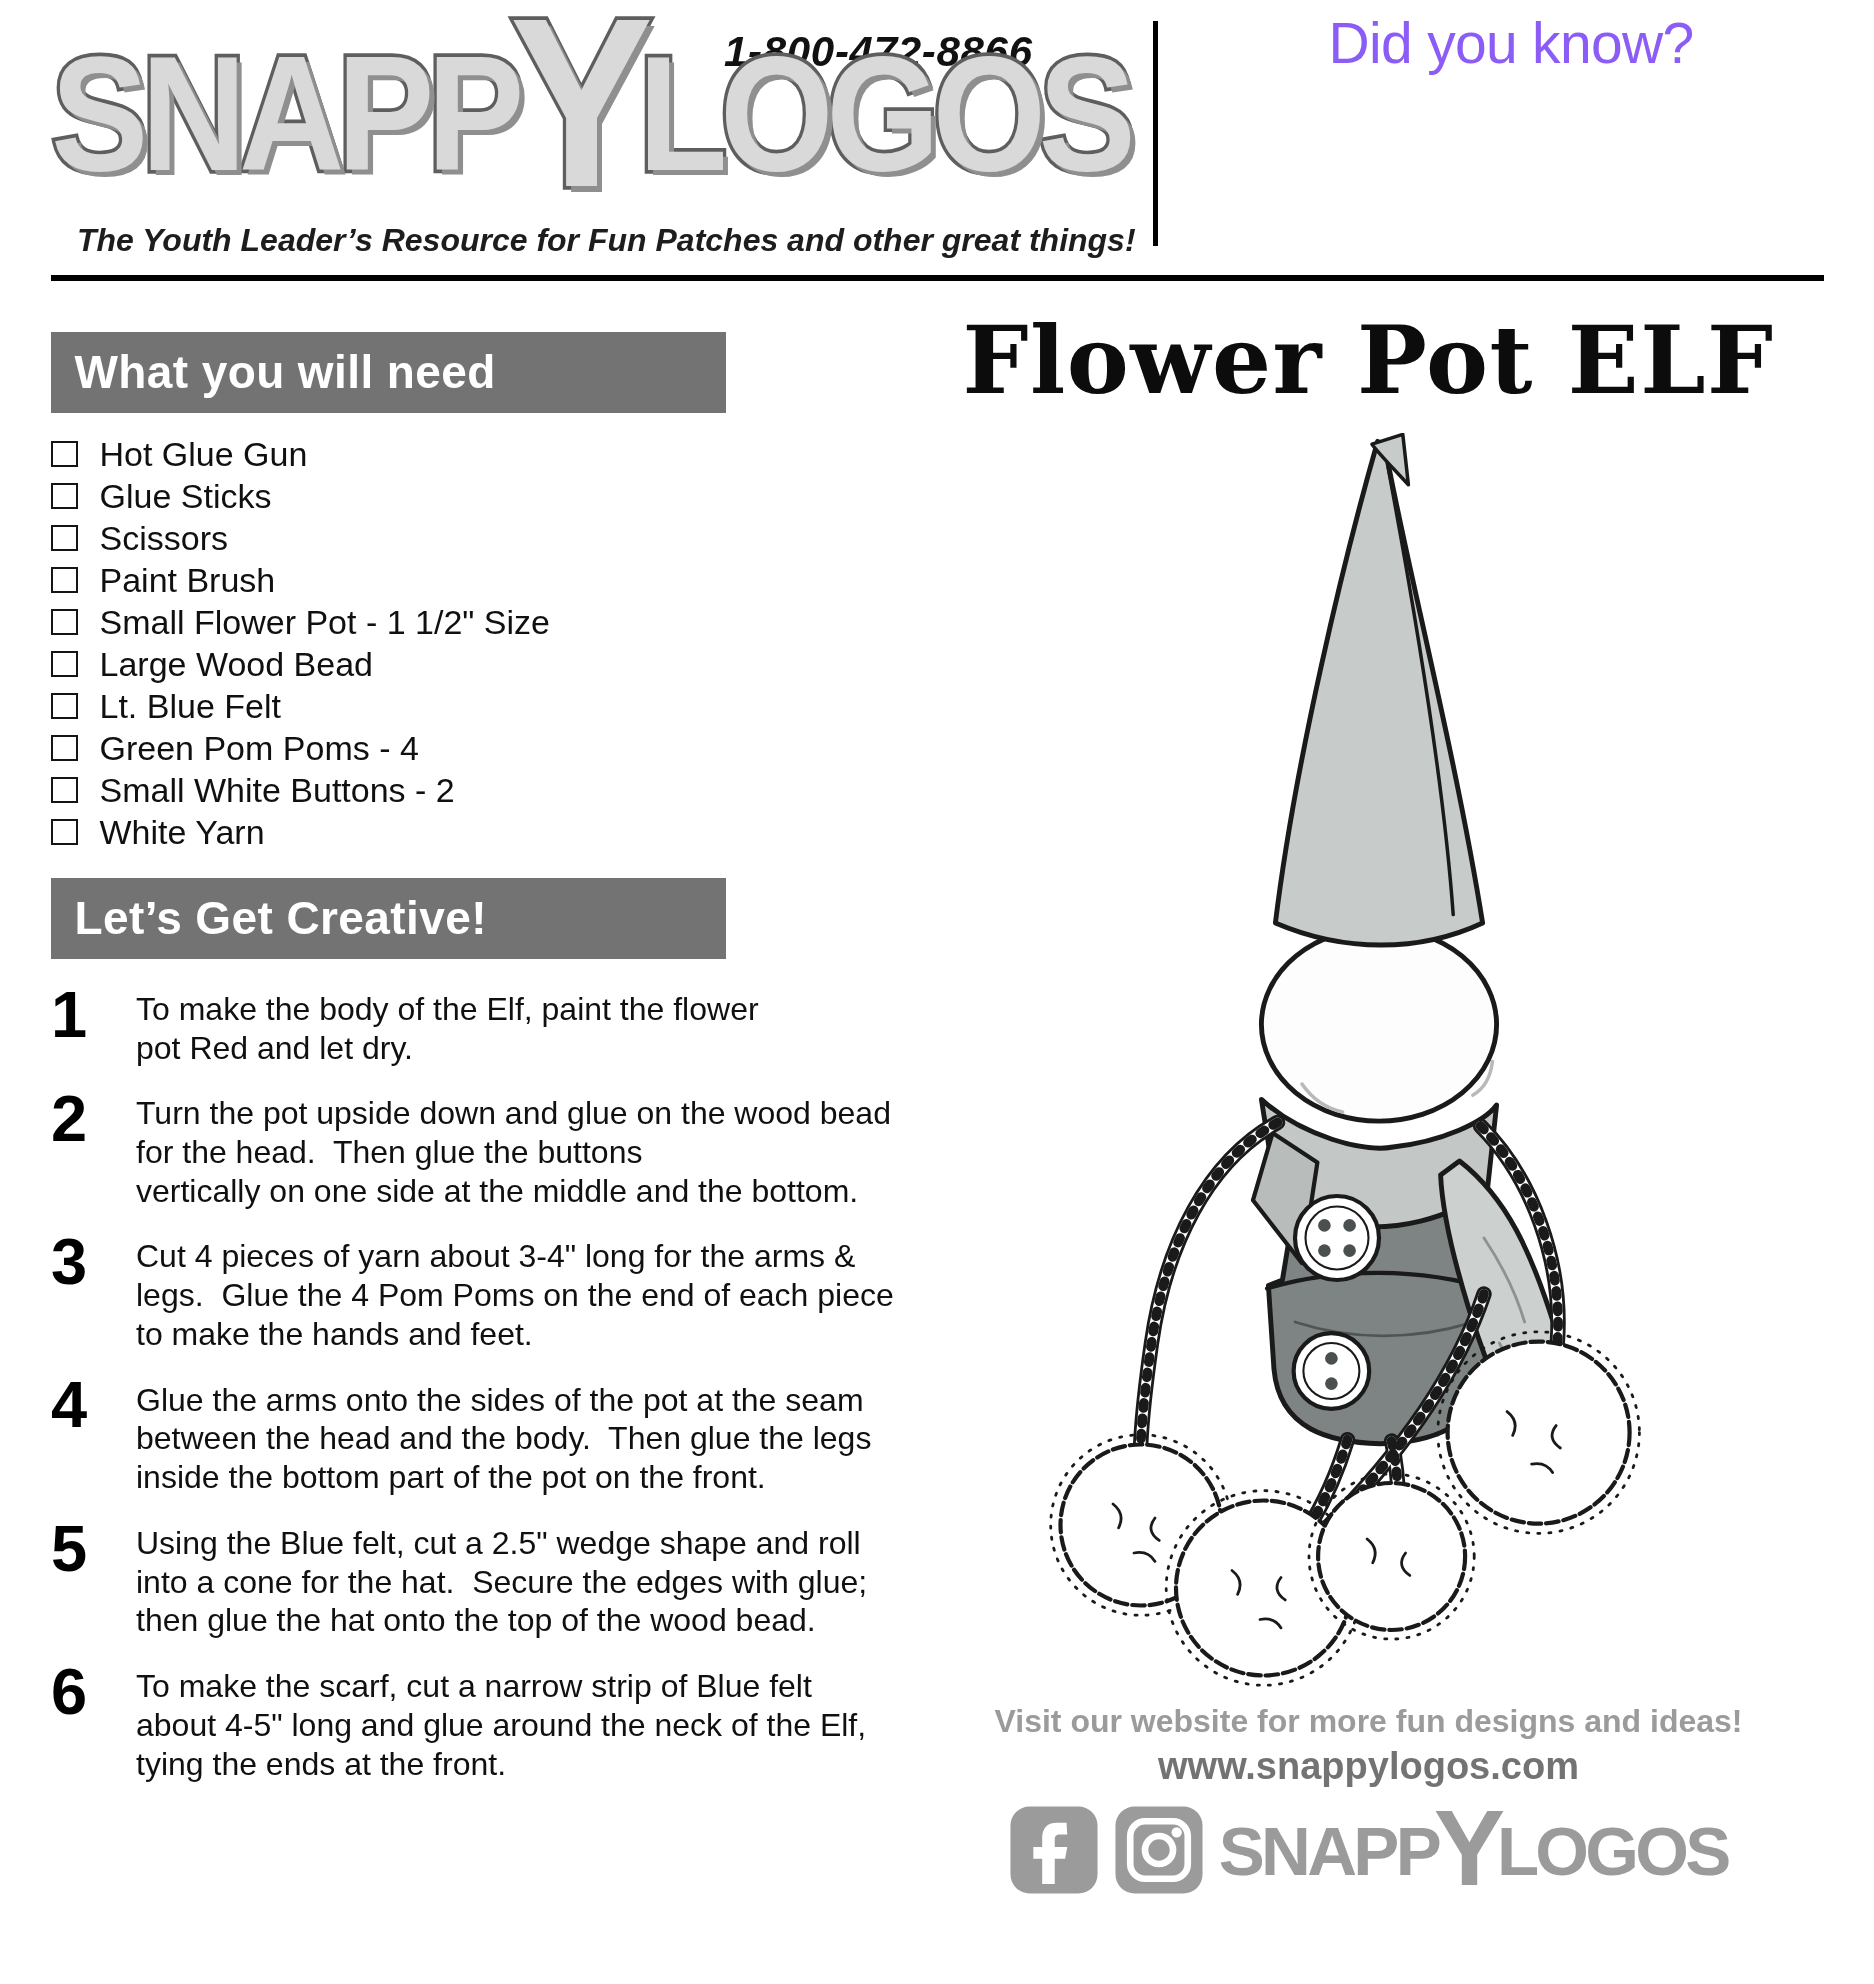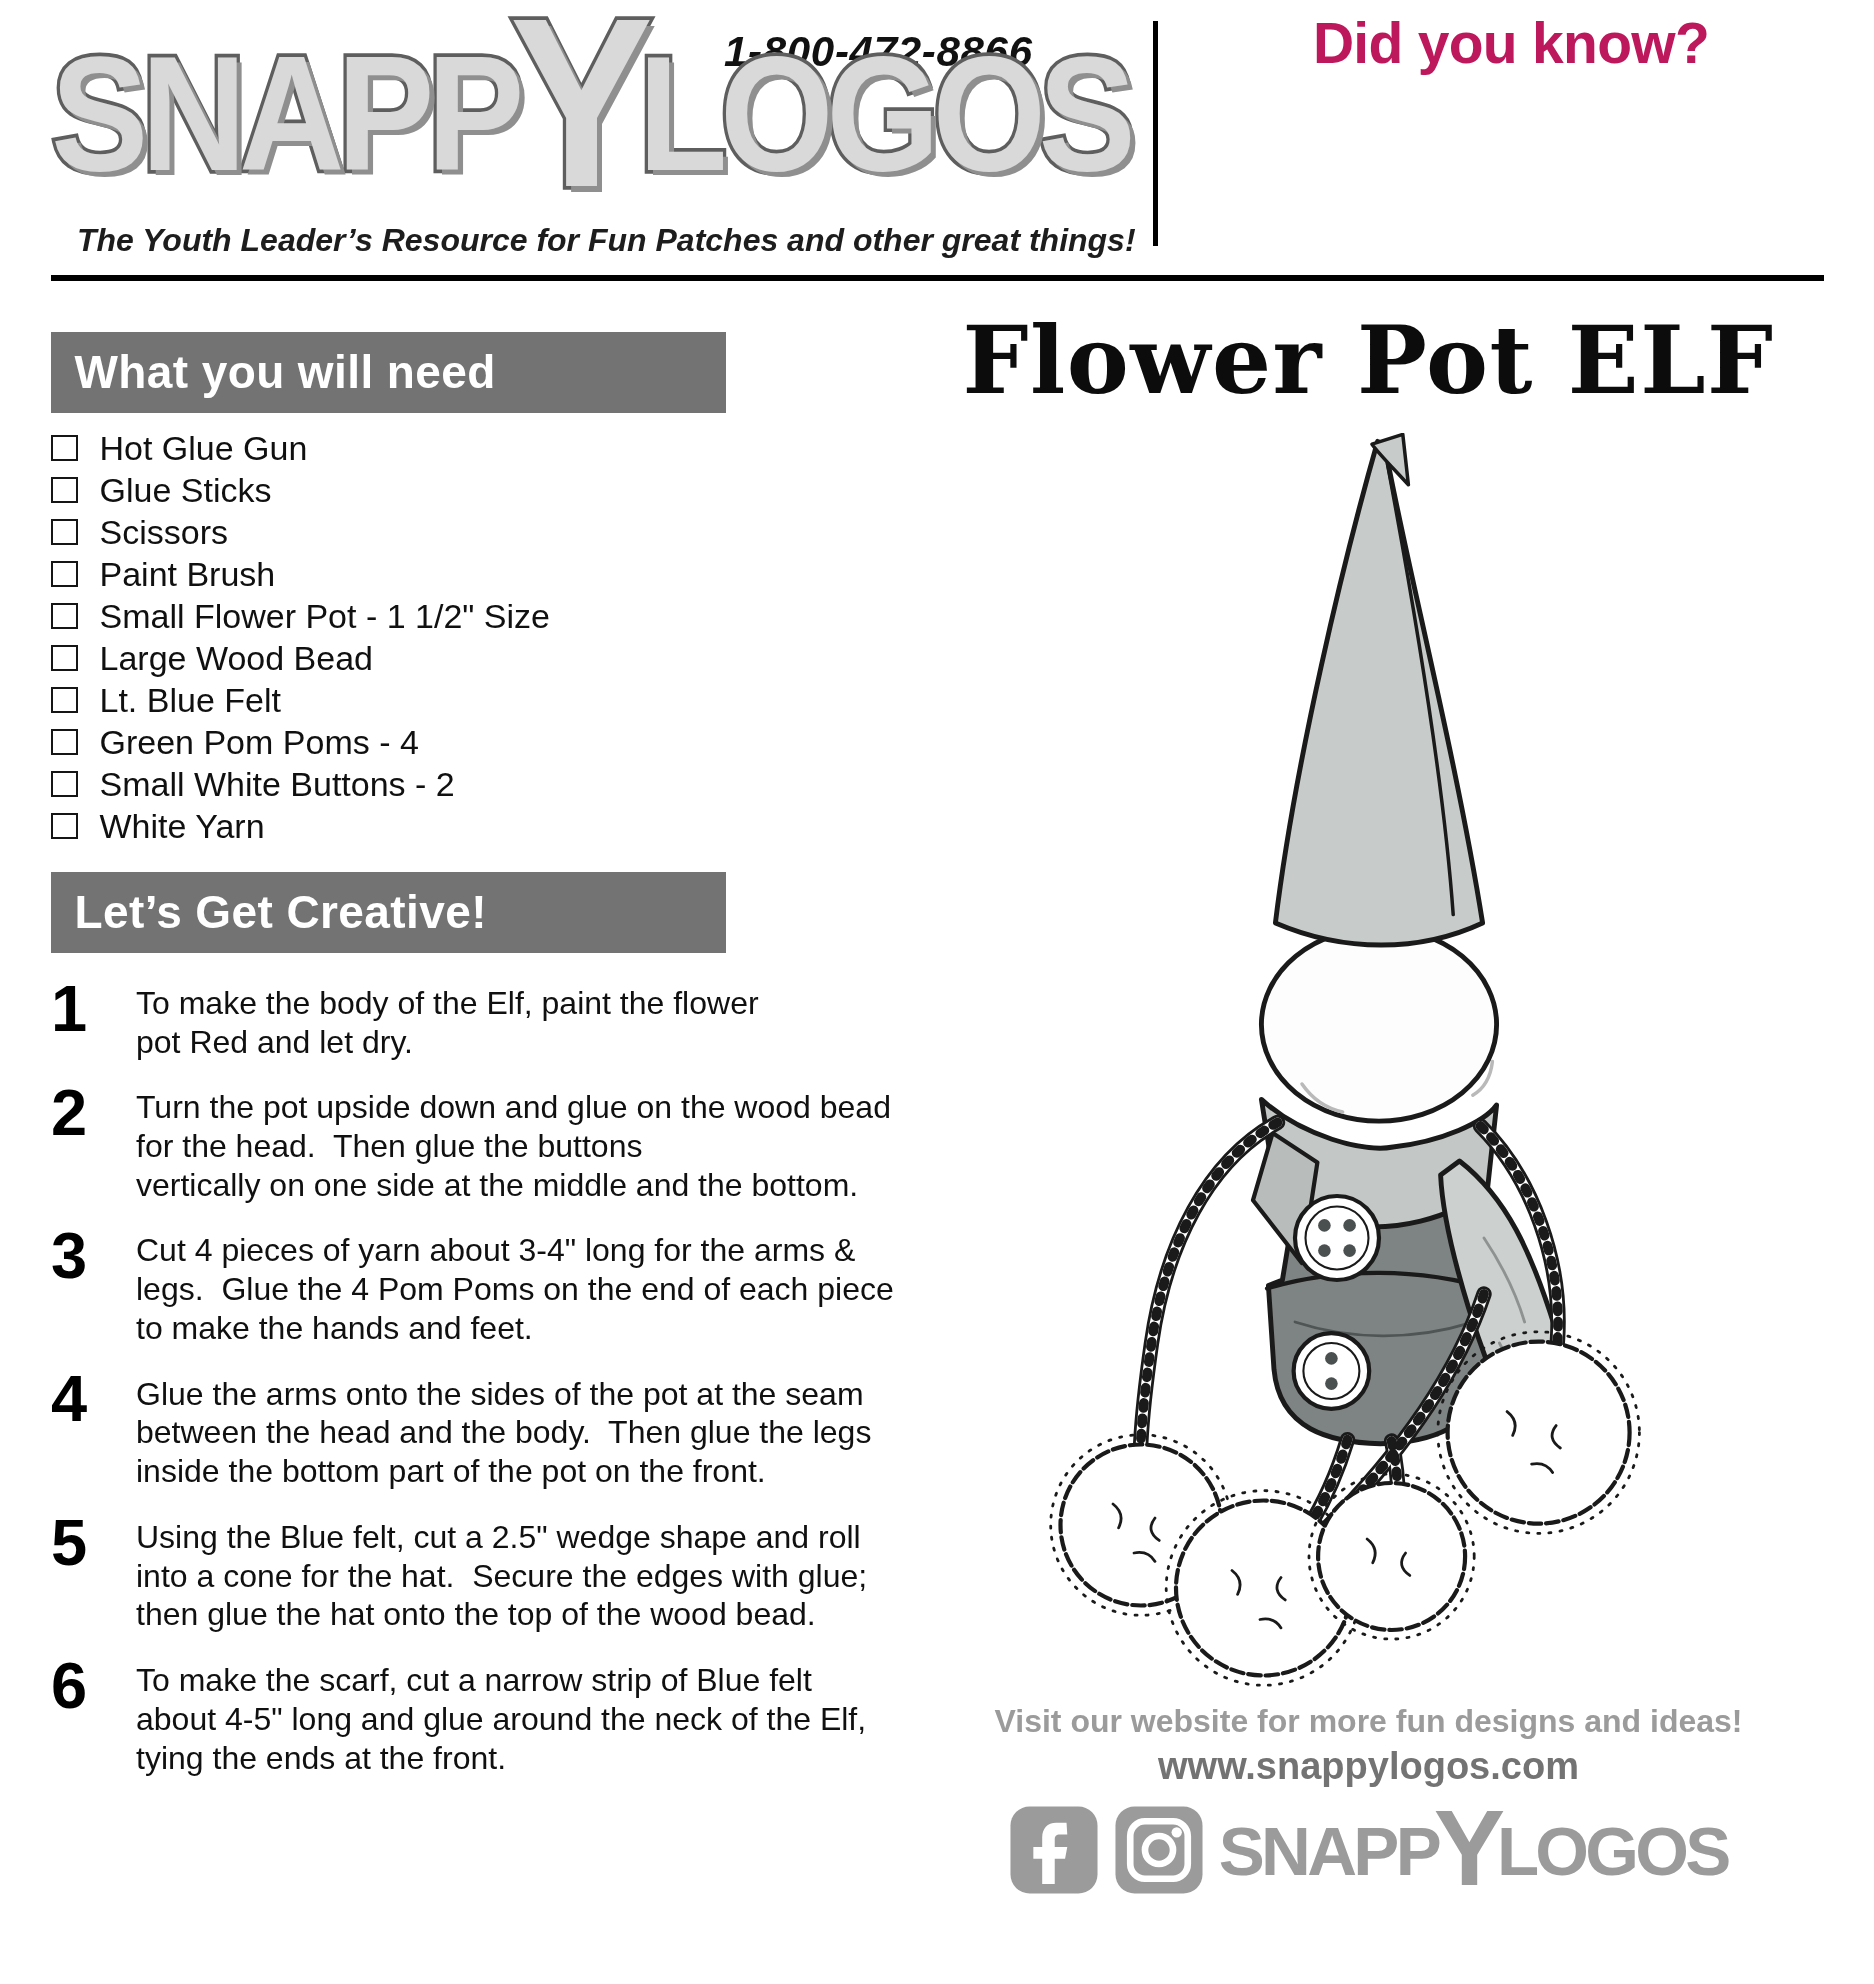--- a/index.html
+++ b/index.html
@@ -32,39 +32,39 @@
     paint-order: stroke fill;
     text-shadow: 5.1px 5.1px 0 #8f8f8f;
   }
   .logo-y { font-size: 215px; vertical-align: -14.7px; margin: 0 -7.4px; }
   .tagline {
     position: absolute; left: 77px; top: 222px;
     font-size: 32px; font-weight: bold; font-style: italic; color: #1d1d1d;
   }
   .vdiv { position: absolute; left: 1153px; top: 20.6px; height: 225px; border-left: 5.1px solid #000; }
   .dyk { position: absolute; left: 1176px; top: 10.3px; width: 670px; text-align: center; }
-  .dyk-title { margin: 0 0 5.9px; font-size: 57px; font-weight: 700; color: #be185d; letter-spacing: -0.7px; }
+  .dyk-title { margin: 0 0 5.9px; font-size: 57px; font-weight: 400; color: #8b5cf6; letter-spacing: -0.7px; }
   .dyk-body { margin: 0; font-size: 37px; font-weight: bold; line-height: 1.42; white-space: pre; color: #000; }
 
   .rule { margin: 0 51px; border-top: 6.6px solid #000; }
 
   
   .main { display: flex; padding: 0 51px; }
   .left  { width: 862px; flex: none; }
   .right { flex: 1; }
 
   .bar {
     background: #737373; color: #fff;
     width: 675px; height: 81px; line-height: 81px;
     padding-left: 23.5px; font-size: 46px; font-weight: 800;
     margin-top: 51px; letter-spacing: 0.4px;
   }
   .bar.second { margin-top: 25px; }
 
-  .materials { list-style: none; margin: 14px 0 0; padding: 0; }
+  .materials { list-style: none; margin: 20px 0 0; padding: 0; }
   .materials li { display: flex; align-items: center; height: 42px; font-size: 34px; }
   .box { width: 26.5px; height: 26.5px; border: 2.9px solid #151515; margin-right: 22px; flex: none; background: #fff; }
 
   .steps { list-style: none; margin: 31px 0 0; padding: 0; }
   .steps li { display: flex; align-items: flex-start; margin-bottom: 26.5px; }
   .num {
     flex: none; width: 53px; margin-right: 32px;
     font-size: 65px; font-weight: 800; line-height: 43px; color: #000;
     padding-top: 2.9px;
   }

